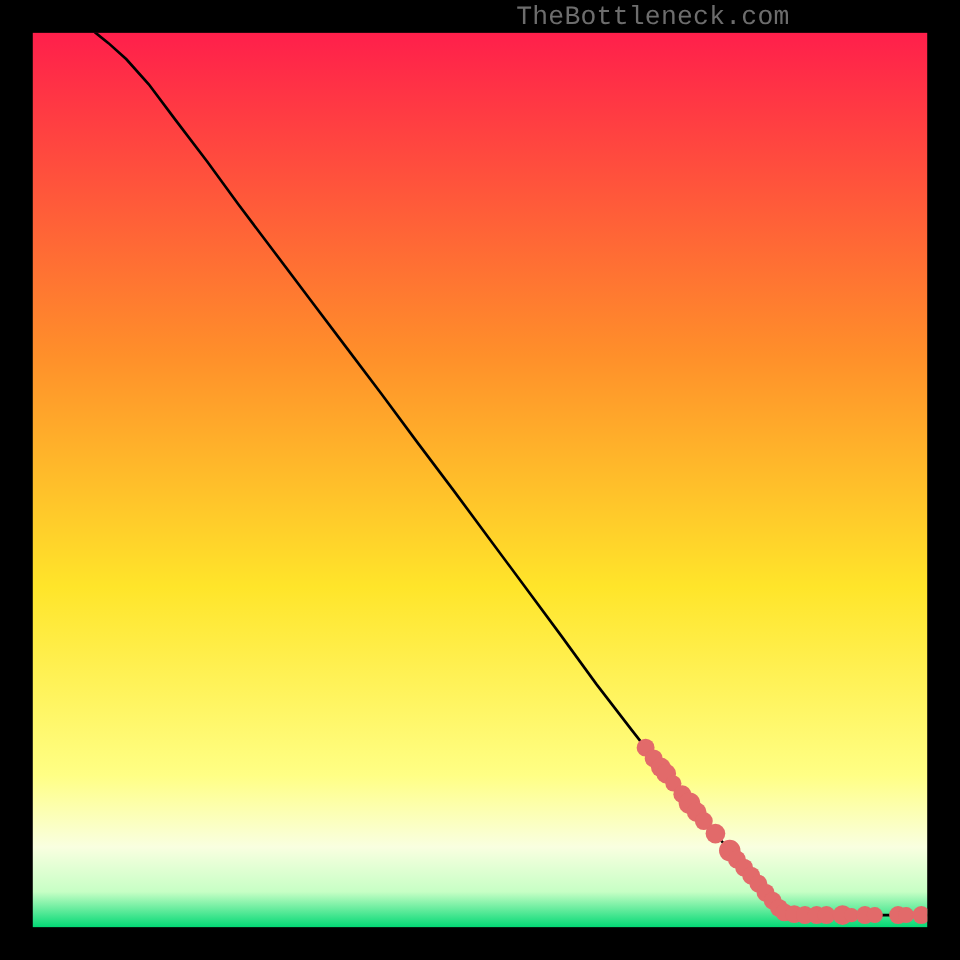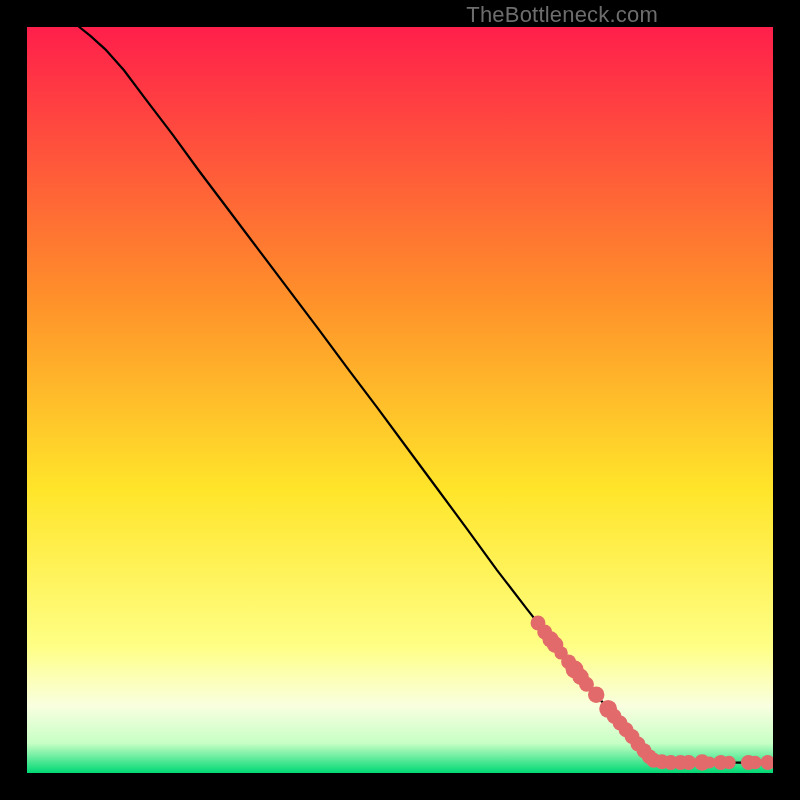--- a/index.html
+++ b/index.html
@@ -9,20 +9,21 @@
     height: 800px;
     background: #000;
     font-family: Arial, Helvetica, sans-serif;
     overflow: hidden;
   }
   .outer {
     position: relative;
     width: 672px;
     height: 800px;
     background: #000;
+    font-family: Liberation Mono, monospace;
   }
   .attribution {
     position: absolute;
     top: 2px;
     right: 14px;
     color: #6d6d6d;
     font-size: 22px;
     letter-spacing: 0.2px;
   }
   .plot-area {

